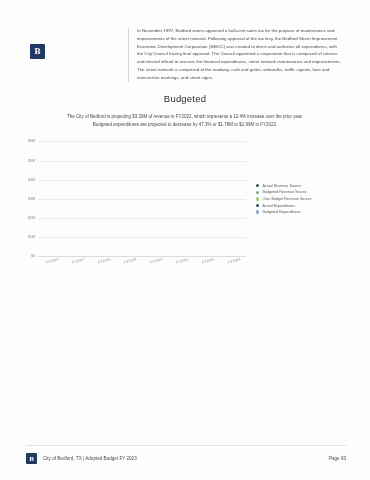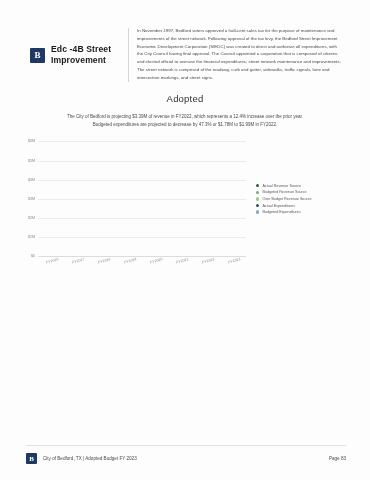--- a/index.html
+++ b/index.html
@@ -215,27 +215,26 @@
   }
 </style>
 </head>
 <body>
 
 <div class="page">
 
   <div class="header">
     <div class="brand">
       <div class="logo">B</div>
-      <div class="brand-title">Edc -4B Street Improvement</div>
     </div>
     <div class="divider"></div>
     <div class="intro">In November 1997, Bedford voters approved a half-cent sales tax for the purpose of maintenance and improvements of the street network. Following approval of the tax levy, the Bedford Street Improvement Economic Development Corporation (SIEDC) was created to direct and authorize all expenditures, with the City Council having final approval. The Council appointed a corporation that is composed of citizens and elected official to oversee the financial expenditures, street network maintenance and improvements. The street network is comprised of the roadway, curb and gutter, sidewalks, traffic signals, lane and intersection markings, and street signs.</div>
   </div>
 
-  <div class="summary-head">Adopted</div>
+  <div class="summary-head">Budgeted</div>
   <div class="summary-body">
     <p>The City of Bedford is projecting $3.39M of revenue in FY2022, which represents a 12.4% increase over the prior year.</p>
     <p>Budgeted expenditures are projected to decrease by 47.3% or $1.78M to $1.99M in FY2022.</p>
   </div>
 
   <div class="chart-wrap">
     <div class="plot">
       <div class="yaxis">
           <div class="ytick" style="top: 0%;">$6M</div>
           <div class="ytick" style="top: 16.6667%;">$5M</div>

